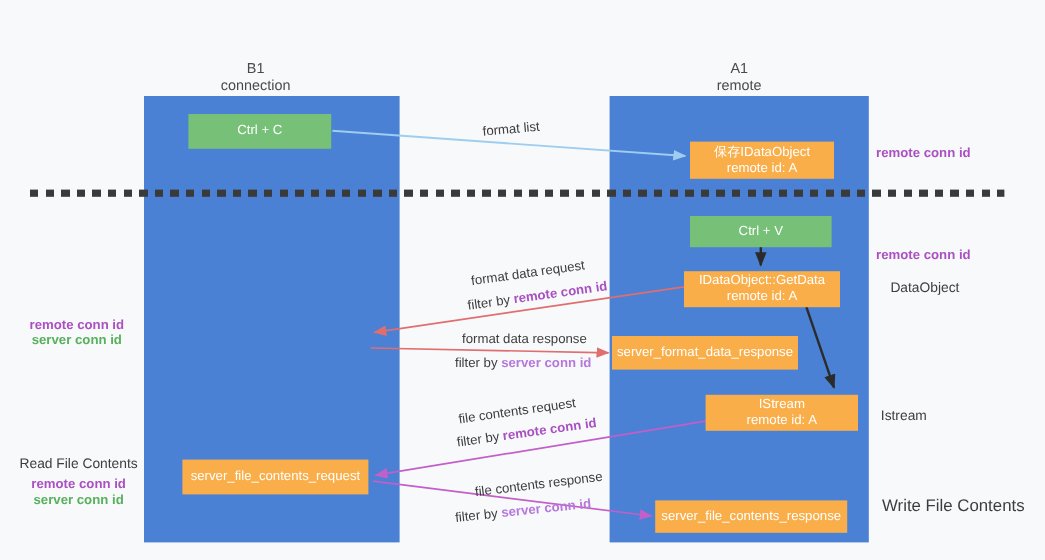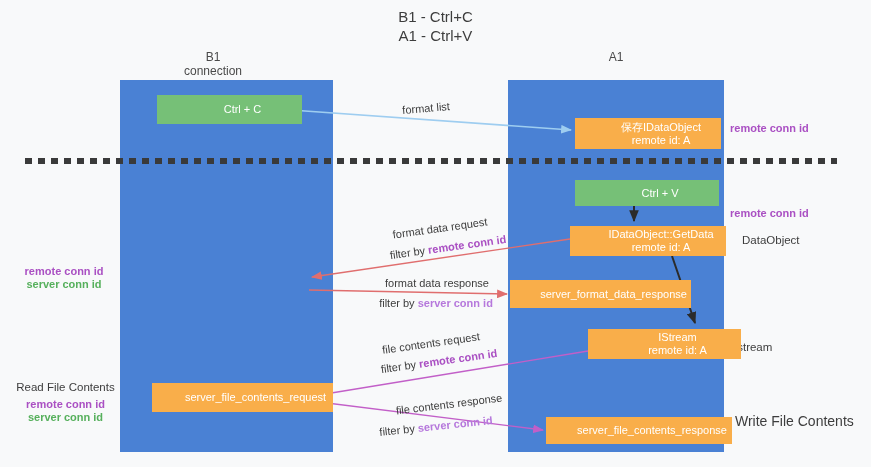--- a/index.html
+++ b/index.html
@@ -6,48 +6,45 @@
   body{font-family:"Liberation Sans","DejaVu Sans",sans-serif;background:#eceef0;}
   .stage{position:relative;width:871px;height:467px;background:#f8f9fa;overflow:hidden;}
   .title{position:absolute;left:0;top:7px;width:100%;text-align:center;color:#3d3d3d;font-size:15px;line-height:19px;}
   .col-header{position:absolute;width:120px;text-align:center;color:#4a4a4a;font-size:12px;line-height:14px;}
   .col{position:absolute;top:80px;height:372px;background:#4a81d4;}
   .col-left{left:120px;width:213px;}
   .col-right{left:508px;width:216px;}
   .dashed{position:absolute;left:25px;top:158px;width:812px;height:6px;
     background:repeating-linear-gradient(90deg,#3a3a3a 0 7px,transparent 7px 13px);}
   .box{position:absolute;display:flex;flex-direction:column;align-items:center;justify-content:center;
-    color:#ffffff;font-size:11px;line-height:13px;text-align:center;z-index:10;padding-left:26px;}
+    color:#ffffff;font-size:11px;line-height:13px;text-align:center;z-index:10;}
   .green{background:#76c077;}
   .orange{background:#f9ae4a;}
   .lbl{position:absolute;font-size:11px;white-space:nowrap;}
   .dark{color:#3d3d3d;}
   .purple{color:#aa50c3;font-weight:bold;}
   .greent{color:#56b05c;font-weight:bold;}
   .violet{color:#b678dc;font-weight:bold;}
   .ann{position:absolute;font-size:11px;color:#3d3d3d;white-space:nowrap;transform-origin:center;z-index:6;}
   .leftblock{position:absolute;text-align:center;font-size:11px;line-height:13px;}
   svg.overlay{position:absolute;left:0;top:0;z-index:5;}
 </style>
 </head>
 <body>
 
 <div class="stage">
 
-  <div class="title">
-    <div>B1 - Ctrl+C</div>
-    <div>A1 - Ctrl+V</div>
-  </div>
 
   <div class="col-header" style="left:153px;top:50px;">
     <div>B1</div>
     <div>connection</div>
   </div>
   <div class="col-header" style="left:556px;top:50px;">
     <div>A1</div>
+    <div>remote</div>
   </div>
 
   <div class="col col-left"></div>
   <div class="col col-right"></div>
 
   <div class="dashed"></div>
 
   <svg class="overlay" width="871" height="467" viewBox="0 0 871 467">
     <defs>
       <marker id="ah-blue" viewBox="0 0 10 8" refX="9" refY="4" markerWidth="11" markerHeight="9" markerUnits="userSpaceOnUse" orient="auto">

